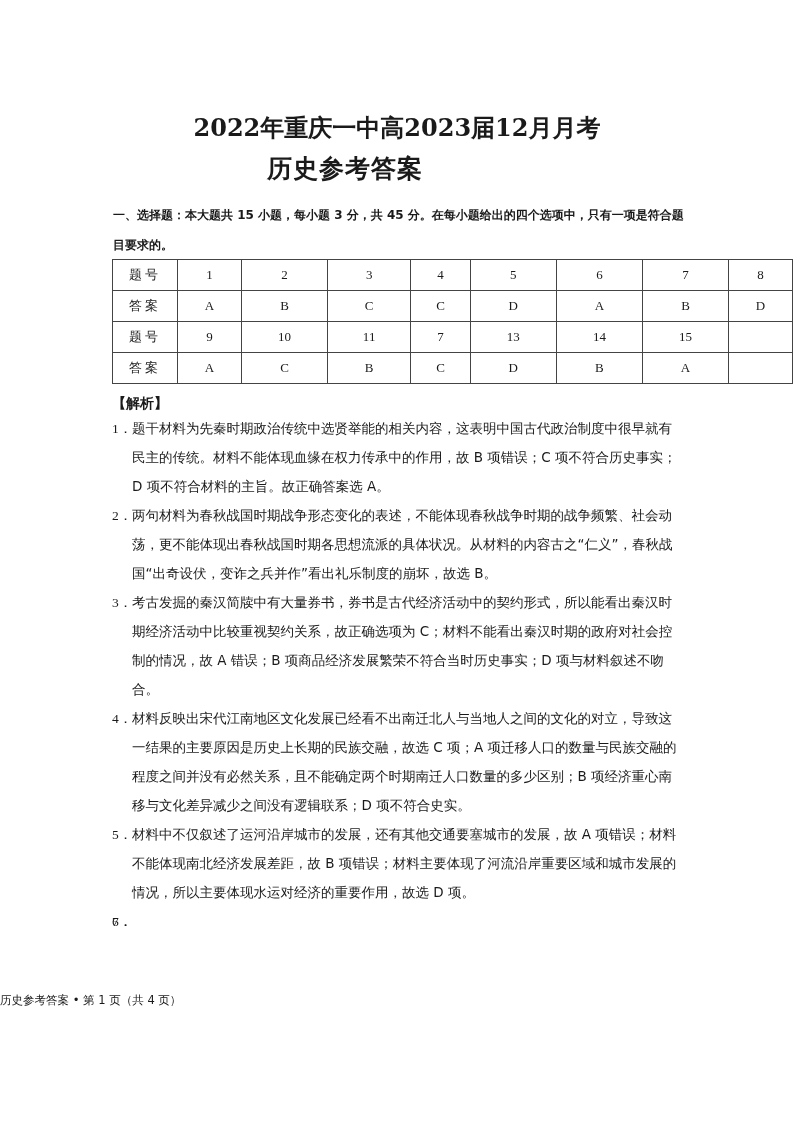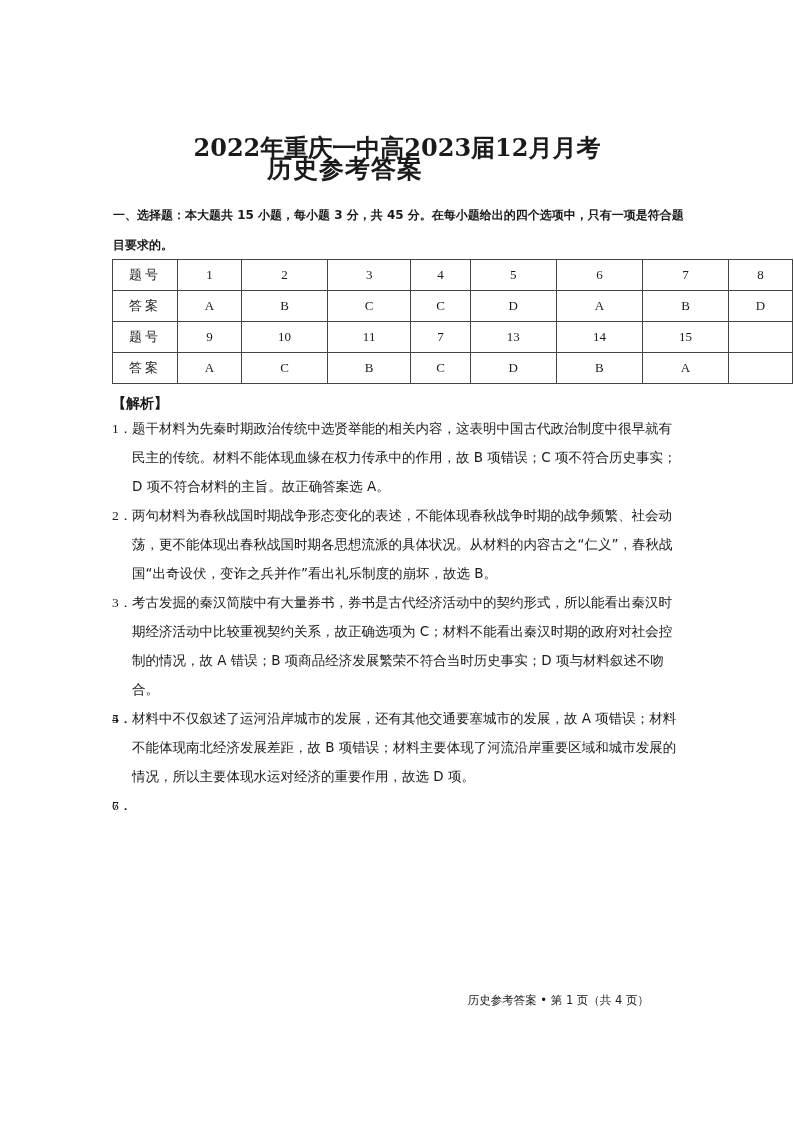--- a/index.html
+++ b/index.html
@@ -3,21 +3,21 @@
 <meta charset="utf-8">
 <style>
   html, body { margin: 0; padding: 0; background: #ffffff; }
   body {
     width: 794px; height: 1123px; position: relative; overflow: hidden;
     font-family: "DejaVu Serif", "Liberation Serif", serif;
     color: #1a1a1a;
   }
   .title1 {
     position: absolute; top: 112px; left: 0; width: 794px; text-align: center;
-    font-size: 24px; font-weight: bold; letter-spacing: 0px; margin-top: 20px;
+    font-size: 24px; font-weight: bold; letter-spacing: 0px;
   }
   .title2 {
     position: absolute; top: 152px; left: 0; width: 690px; text-align: center;
     font-size: 25px; font-weight: bold; letter-spacing: 1px;
   }
   .intro {
     position: absolute; top: 200px; left: 113px; width: 572px;
     font-size: 12px; font-weight: bold; line-height: 30px;
     font-family: "DejaVu Sans", "Liberation Sans", sans-serif;
   }
@@ -41,21 +41,21 @@
     font-family: "DejaVu Sans", "Liberation Sans", sans-serif;
   }
   .items {
     position: absolute; top: 414px; left: 112px; width: 572px;
     font-size: 13.5px; line-height: 29px;
     font-family: "DejaVu Sans", "Liberation Sans", sans-serif;
   }
   .item { position: relative; padding-left: 20px; }
   .item .num { position: absolute; left: 0; top: 0; font-family: "Liberation Serif", serif; }
   .footer {
-    position: absolute; top: 993px; left: 0; width: 649px; text-align: right;
+    position: absolute; top: 993px; left: 0; width: 649px; text-align: left;
     font-size: 11.5px;
     font-family: "DejaVu Sans", "Liberation Sans", sans-serif;
   }
 </style>
 </head>
 <body>
 
 <div class="title1">2022年重庆一中高2023届12月月考</div>
 <div class="title2">历史参考答案</div>
 
@@ -109,19 +109,19 @@
       </tr>
     </tbody>
 </table>
 
 <div class="analysis-label">【解析】</div>
 
 <div class="items">
   <div class="item"><span class="num">1．</span><span>题干材料为先秦时期政治传统中选贤举能的相关内容，这表明中国古代政治制度中很早就有民主的传统。材料不能体现血缘在权力传承中的作用，故 B 项错误；C 项不符合历史事实；D 项不符合材料的主旨。故正确答案选 A。</span></div>
   <div class="item"><span class="num">2．</span><span>两句材料为春秋战国时期战争形态变化的表述，不能体现春秋战争时期的战争频繁、社会动荡，更不能体现出春秋战国时期各思想流派的具体状况。从材料的内容古之“仁义”，春秋战国“出奇设伏，变诈之兵并作”看出礼乐制度的崩坏，故选 B。</span></div>
   <div class="item"><span class="num">3．</span><span>考古发掘的秦汉简牍中有大量券书，券书是古代经济活动中的契约形式，所以能看出秦汉时期经济活动中比较重视契约关系，故正确选项为 C；材料不能看出秦汉时期的政府对社会控制的情况，故 A 错误；B 项商品经济发展繁荣不符合当时历史事实；D 项与材料叙述不吻合。</span></div>
-  <div class="item"><span class="num">4．</span></div>
+  <div class="item"><span class="num">4．</span><span>材料反映出宋代江南地区文化发展已经看不出南迁北人与当地人之间的文化的对立，导致这一结果的主要原因是历史上长期的民族交融，故选 C 项；A 项迁移人口的数量与民族交融的程度之间并没有必然关系，且不能确定两个时期南迁人口数量的多少区别；B 项经济重心南移与文化差异减少之间没有逻辑联系；D 项不符合史实。</span></div>
   <div class="item"><span class="num">5．</span><span>材料中不仅叙述了运河沿岸城市的发展，还有其他交通要塞城市的发展，故 A 项错误；材料不能体现南北经济发展差距，故 B 项错误；材料主要体现了河流沿岸重要区域和城市发展的情况，所以主要体现水运对经济的重要作用，故选 D 项。</span></div>
   <div class="item"><span class="num">6．</span></div>
   <div class="item"><span class="num">7．</span></div>
 </div>
 
 <div class="footer">历史参考答案 • 第 1 页（共 4 页）</div>
 
 </body></html>

